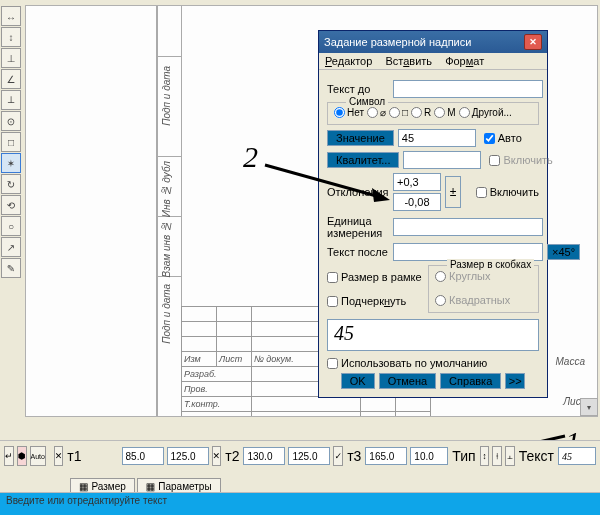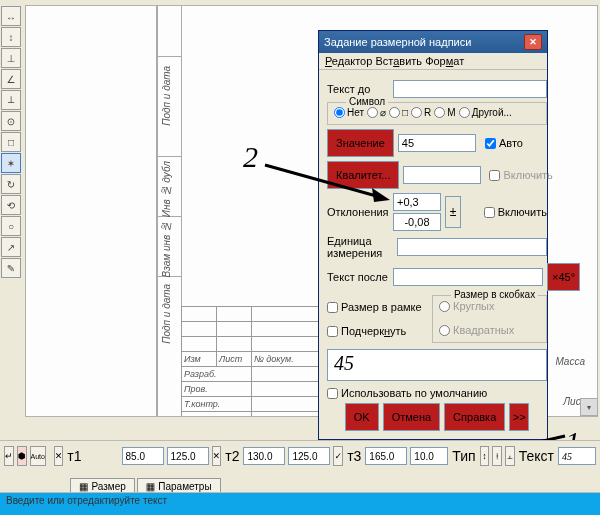--- a/index.html
+++ b/index.html
@@ -18,29 +18,29 @@
   
   .tblk{position:absolute;left:155px;top:300px;width:250px;border-collapse:collapse}
   .tblk td{border:1px solid #999;height:14px;font-size:9px;font-style:italic;color:#555;padding:0 2px}
   .tblk .h{width:30px}
 
   
   .dlg{position:absolute;left:318px;top:30px;width:228px;background:#ece9d8;border:1px solid #0a246a}
   .titlebar{background:linear-gradient(#3a6ea5,#2a5a95);color:#fff;font-size:11px;padding:3px 5px;display:flex;justify-content:space-between;align-items:center}
   .titlebar .xbtn{width:16px;height:14px;background:#e15b4f;border:1px solid #8a2a22;color:#fff;font-weight:bold;display:flex;align-items:center;justify-content:center;font-size:9px;cursor:pointer;border-radius:2px}
   .menubar{padding:2px 6px;border-bottom:1px solid #bbb}
-  .menubar span{}
+  .menubar span{margin-right:10px}
   .menubar u{text-decoration:underline}
-  .dlgbody{padding:6px 0 8px 8px}
+  .dlgbody{padding:6px 8px 8px 8px}
   .row{display:flex;align-items:center;margin:4px 0;gap:4px}
   .row label{min-width:62px}
   .txt{border:1px solid #7f9db9;background:#fff;height:16px;padding:0 3px;font-size:11px}
   .txt.sm{width:40px}
   .txt.wide{flex:1}
-  .btn{border:1px solid #7f9db9;background:#b91c1c;padding:1px 8px;height:28px;font-size:11px;cursor:pointer}
+  .btn{border:1px solid #7f9db9;background:#0369a1;padding:1px 8px;height:16px;font-size:11px;cursor:pointer}
   .grp{border:1px solid #bbb;padding:4px 6px 6px 6px;margin:4px 0;position:relative}
   .grp .cap{position:absolute;top:-7px;left:18px;background:#ece9d8;padding:0 3px;font-size:10px}
   .radio{display:flex;flex-wrap:wrap;gap:3px;font-size:10px;align-items:center}
   .radio label{min-width:0;display:flex;align-items:center;gap:2px}
   .chk{display:flex;align-items:center;gap:3px}
   .disabled{color:#9a9a9a}
   .pm{border:1px solid #7f9db9;width:14px;height:30px;display:flex;align-items:center;justify-content:center;background:#ece9d8;font-size:12px}
   .preview{border:1px solid #7f9db9;background:#fff;height:26px;margin:6px 0;padding:2px 6px;font-family:'Times New Roman',serif;font-style:italic;font-size:20px}
   .dlgbtns{display:flex;gap:4px;justify-content:center;margin-top:4px}
   .dlgbtns .more{width:20px;padding:1px 0}

